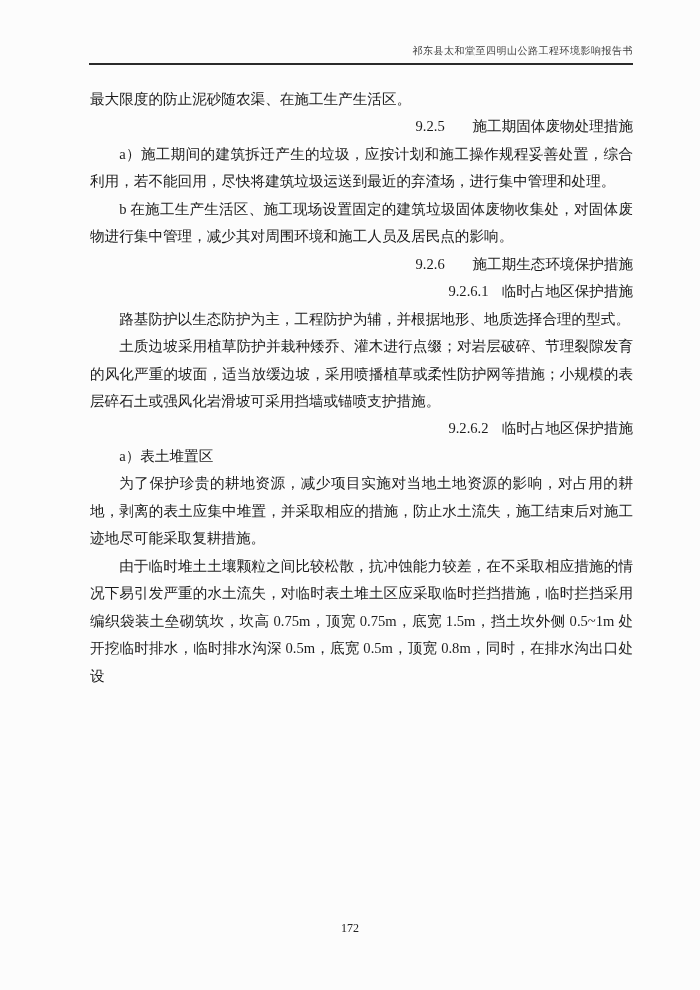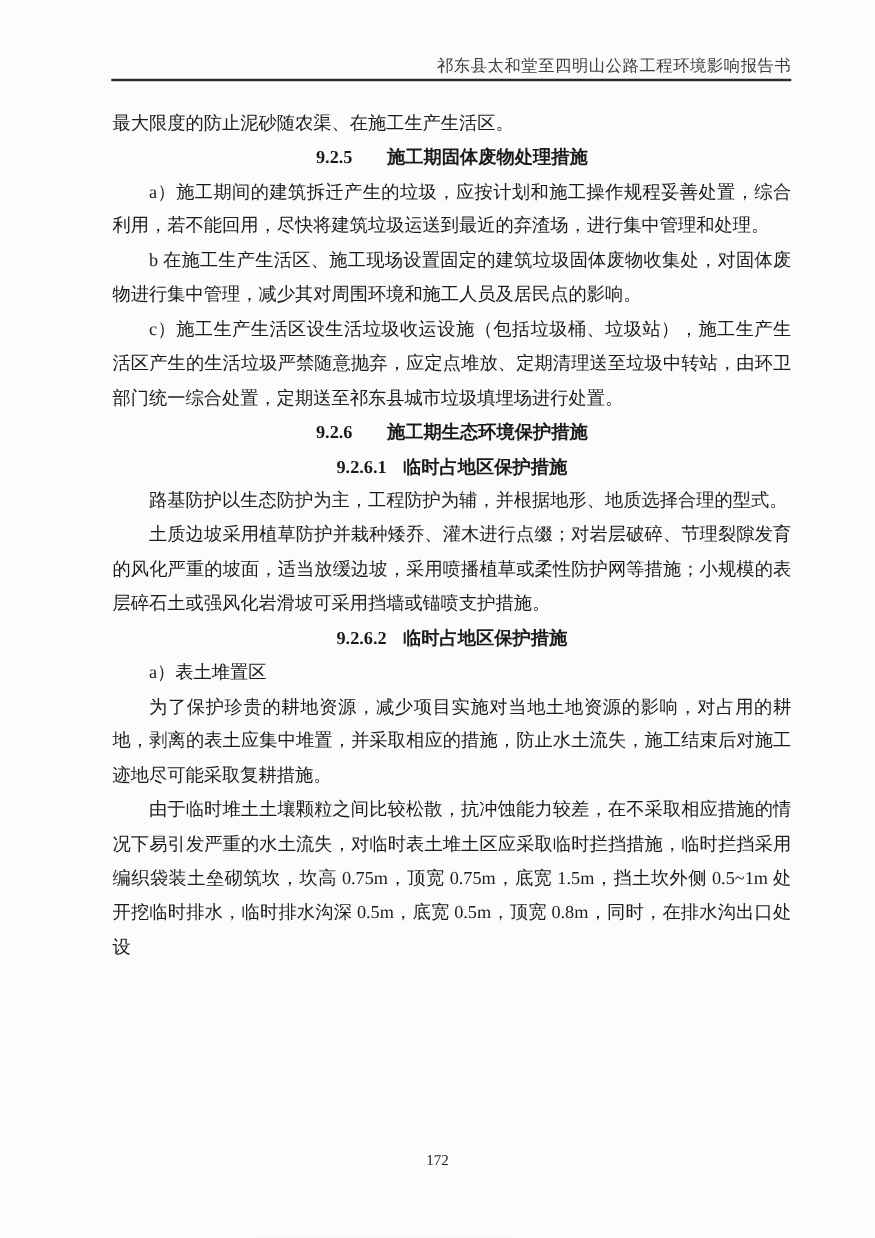--- a/index.html
+++ b/index.html
@@ -15,21 +15,21 @@
     color: #1b1b1b;
     overflow: hidden;
   }
 
   .running-header {
     position: absolute;
     top: 44px;
     left: 90px;
     width: 543px;
     text-align: right;
-    font-size: 13px;
+    font-size: 10px;
     letter-spacing: 0.5px;
     color: #3d3d3d;
     white-space: nowrap;
   }
 
   .header-rule {
     position: absolute;
     top: 63px;
     left: 89px;
     width: 544px;
@@ -51,21 +51,21 @@
 
   .ind { text-indent: 2em; }
 
   .ul {
     text-decoration: underline;
     text-underline-offset: 4px;
     text-decoration-thickness: 1px;
     text-decoration-color: #2b2b2b;
   }
 
-  .heading { font-weight: 700; text-align: center; }
+  .heading { font-weight: 400; text-align: right; }
   .heading .num2 { display: inline-block; margin-right: 1.9em; }
   .heading .num3 { display: inline-block; margin-right: 0.9em; }
 
   .page-number {
     position: absolute;
     top: 921px;
     left: 0;
     width: 700px;
     text-align: center;
     font-size: 12px;
@@ -84,21 +84,20 @@
   <div class="content">
 
     <p class="para">最大限度的防止泥砂随农渠、在施工生产生活区。</p>
 
     <p class="heading"><span class="num2">9.2.5</span><span>施工期固体废物处理措施</span></p>
 
     <p class="para ind">a）施工期间的建筑拆迁产生的垃圾，应按计划和施工操作规程妥善处置，综合利用，若不能回用，尽快将建筑垃圾运送到最近的弃渣场，进行集中管理和处理。</p>
 
     <p class="para ind">b 在施工生产生活区、施工现场设置固定的建筑垃圾固体废物收集处，对固体废物进行集中管理，减少其对周围环境和施工人员及居民点的影响。</p>
 
-    <p class="para ind">c）施工生产生活区设生活垃圾收运设施（包括垃圾桶、垃圾站），施工生产生活区产生的生活垃圾严禁随意抛弃，应定点堆放、定期清理送至垃圾中转站，由环卫部门统一综合处置，定期送至祁东县城市垃圾填埋场进行处置。</p>
 
     <p class="heading"><span class="num2">9.2.6</span><span>施工期生态环境保护措施</span></p>
 
     <p class="heading"><span class="num3">9.2.6.1</span><span>临时占地区保护措施</span></p>
 
     <p class="para ind">路基防护以生态防护为主，工程防护为辅，并根据地形、地质选择合理的型式。</p>
 
     <p class="para ind">土质边坡采用植草防护并栽种矮乔、灌木进行点缀；对岩层破碎、节理裂隙发育的风化严重的坡面，适当放缓边坡，采用喷播植草或柔性防护网等措施；小规模的表层碎石土或强风化岩滑坡可采用挡墙或锚喷支护措施。</p>
 
 

